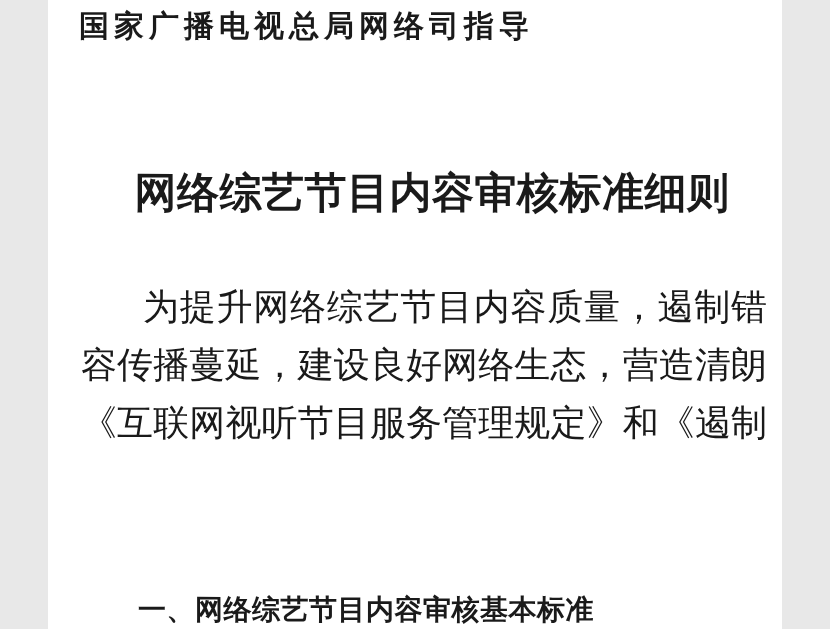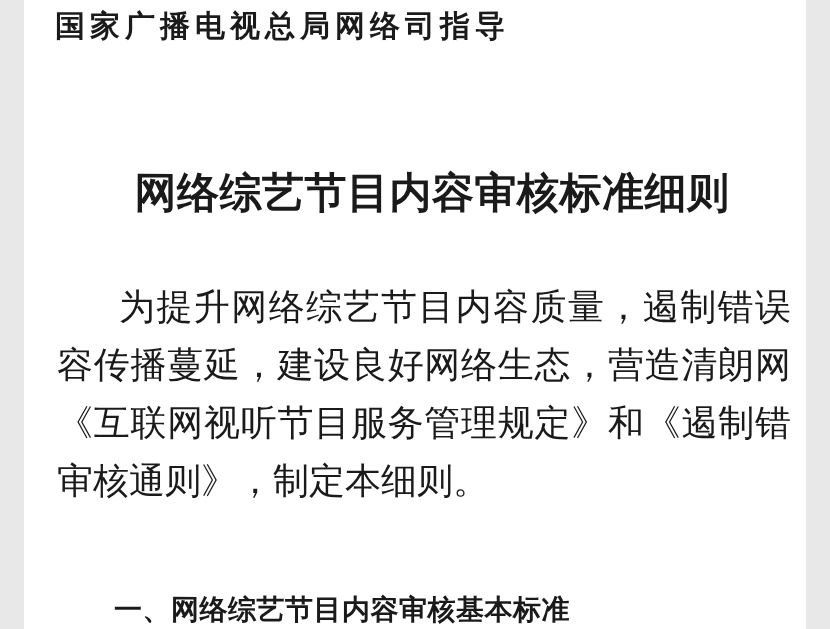--- a/index.html
+++ b/index.html
@@ -2,27 +2,28 @@
 <html><head>
 <meta charset="utf-8">
 <style>
   html, body {
     margin: 0;
     padding: 0;
     background: #e8e8e8;
   }
   .page {
     position: relative;
-    width: 782px;
+    width: 710px;
     height: 629px;
     margin: 0 auto;
     background: #ffffff;
     overflow: hidden;
     font-family: "Liberation Serif", "DejaVu Serif", serif;
     color: #1a1a1a;
+    padding-left: 24px;
   }
   .guidance-line {
     position: absolute;
     left: 31px;
     top: 8px;
     font-size: 30px;
     line-height: 36px;
     font-weight: bold;
     letter-spacing: 5px;
     white-space: nowrap;
@@ -82,18 +83,17 @@
 <div class="page">
 
   <div class="guidance-line">国家广播电视总局网络司指导</div>
 
   <div class="doc-title">网络综艺节目内容审核标准细则</div>
 
   <div class="intro-paragraph">
     <div class="body-line justified first-line">为提升网络综艺节目内容质量，遏制错误虚假有害内</div>
     <div class="body-line justified">容传播蔓延，建设良好网络生态，营造清朗网络空间，根</div>
     <div class="body-line justified">《互联网视听节目服务管理规定》和《遏制错误虚假有害内</div>
-    <div class="body-line">审核通则》，制定本细则。</div>
   </div>
 
   <div class="section-heading">一、网络综艺节目内容审核基本标准</div>
 
 </div>
 
 </body></html>

